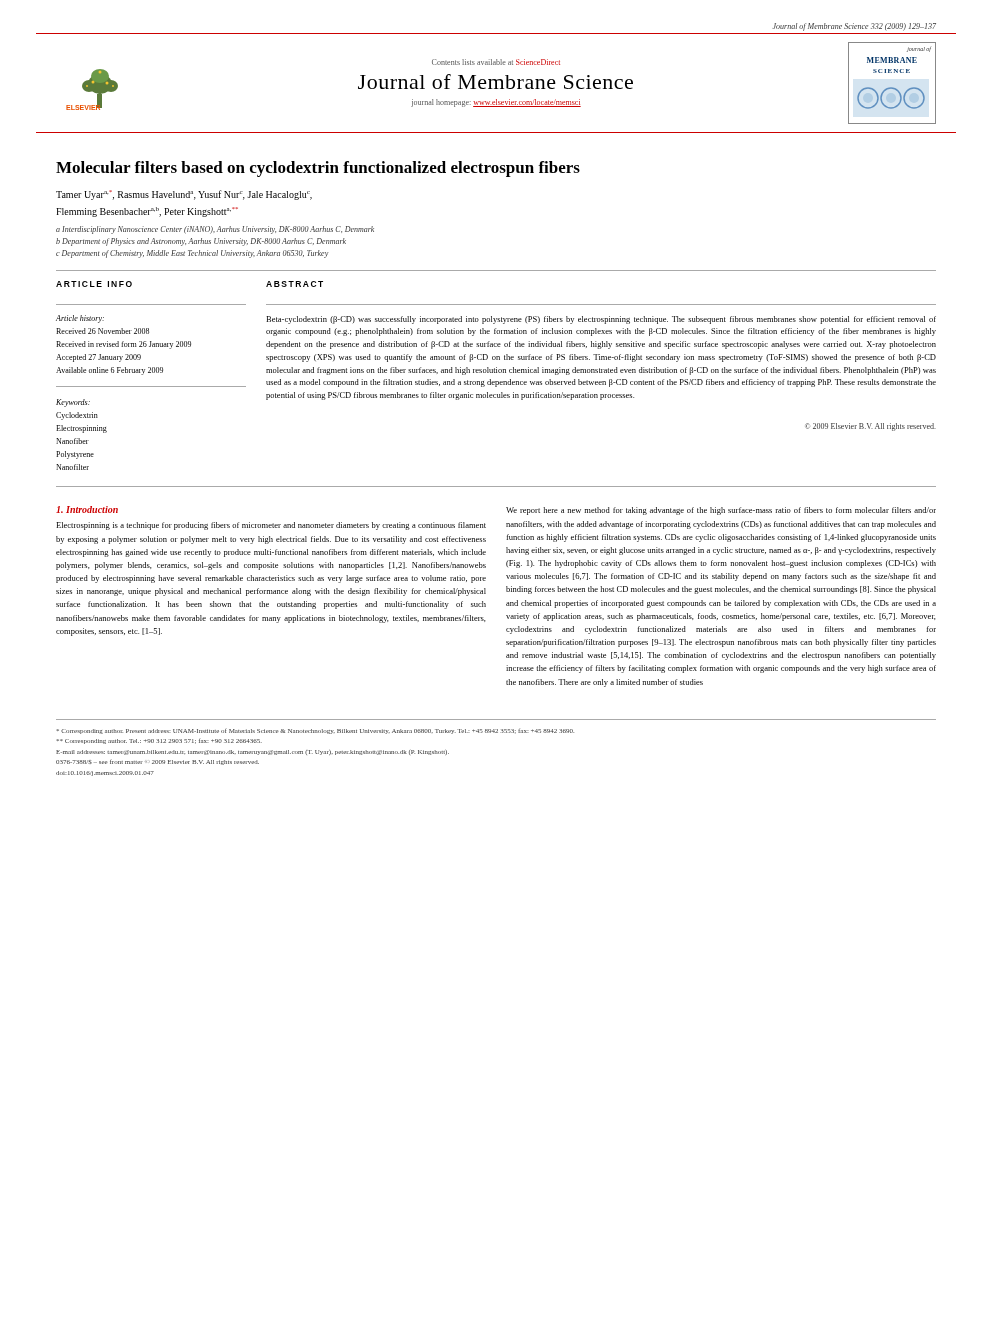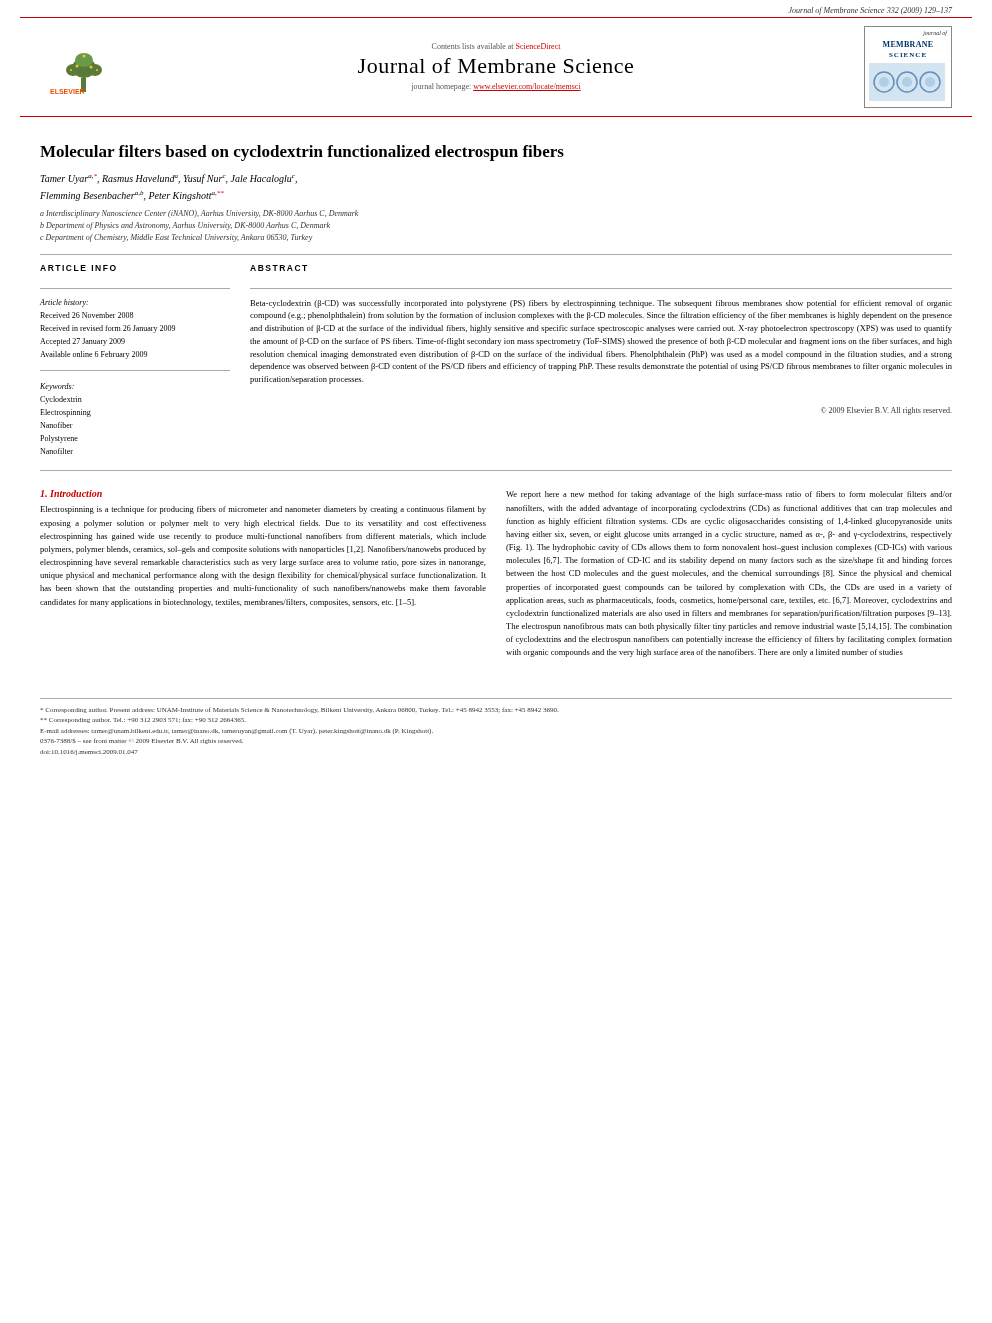--- a/index.html
+++ b/index.html
@@ -8,21 +8,21 @@
       font-family: 'Times New Roman', Times, serif;
       font-size: 9.5px;
       color: #000;
       width: 992px;
       min-height: 1323px;
     }
     .page {
       width: 992px;
       min-height: 1323px;
       background: #fff;
-      padding: 0;
+      padding: 16px;
     }
     
     .journal-top-bar {
       text-align: right;
       font-size: 8px;
       padding: 6px 40px 2px 40px;
       color: #333;
       font-style: italic;
     }
     
@@ -79,21 +79,20 @@
       font-weight: bold;
       font-family: 'Times New Roman', serif;
       color: #000;
       margin: 14px 0 8px 0;
       line-height: 1.3;
     }
     .authors {
       font-size: 10px;
       margin-bottom: 4px;
       line-height: 1.6;
-      font-style: italic;
     }
     .affiliations {
       font-size: 8px;
       font-style: italic;
       color: #333;
       margin-bottom: 10px;
       line-height: 1.5;
     }
     .divider {
       border: none;
@@ -174,21 +173,21 @@
       font-style: italic;
     }
     .body-text {
       font-size: 8.5px;
       line-height: 1.55;
       text-align: justify;
     }
     
     .footer-area {
       border-top: 1px solid #aaa;
-      margin: 28px 40px 0 40px;
+      margin: 20px 40px 0 40px;
       padding-top: 6px;
     }
     .footer-text {
       font-size: 7px;
       color: #333;
       line-height: 1.5;
     }
     
     .elsevier-svg {
       width: 80px;

